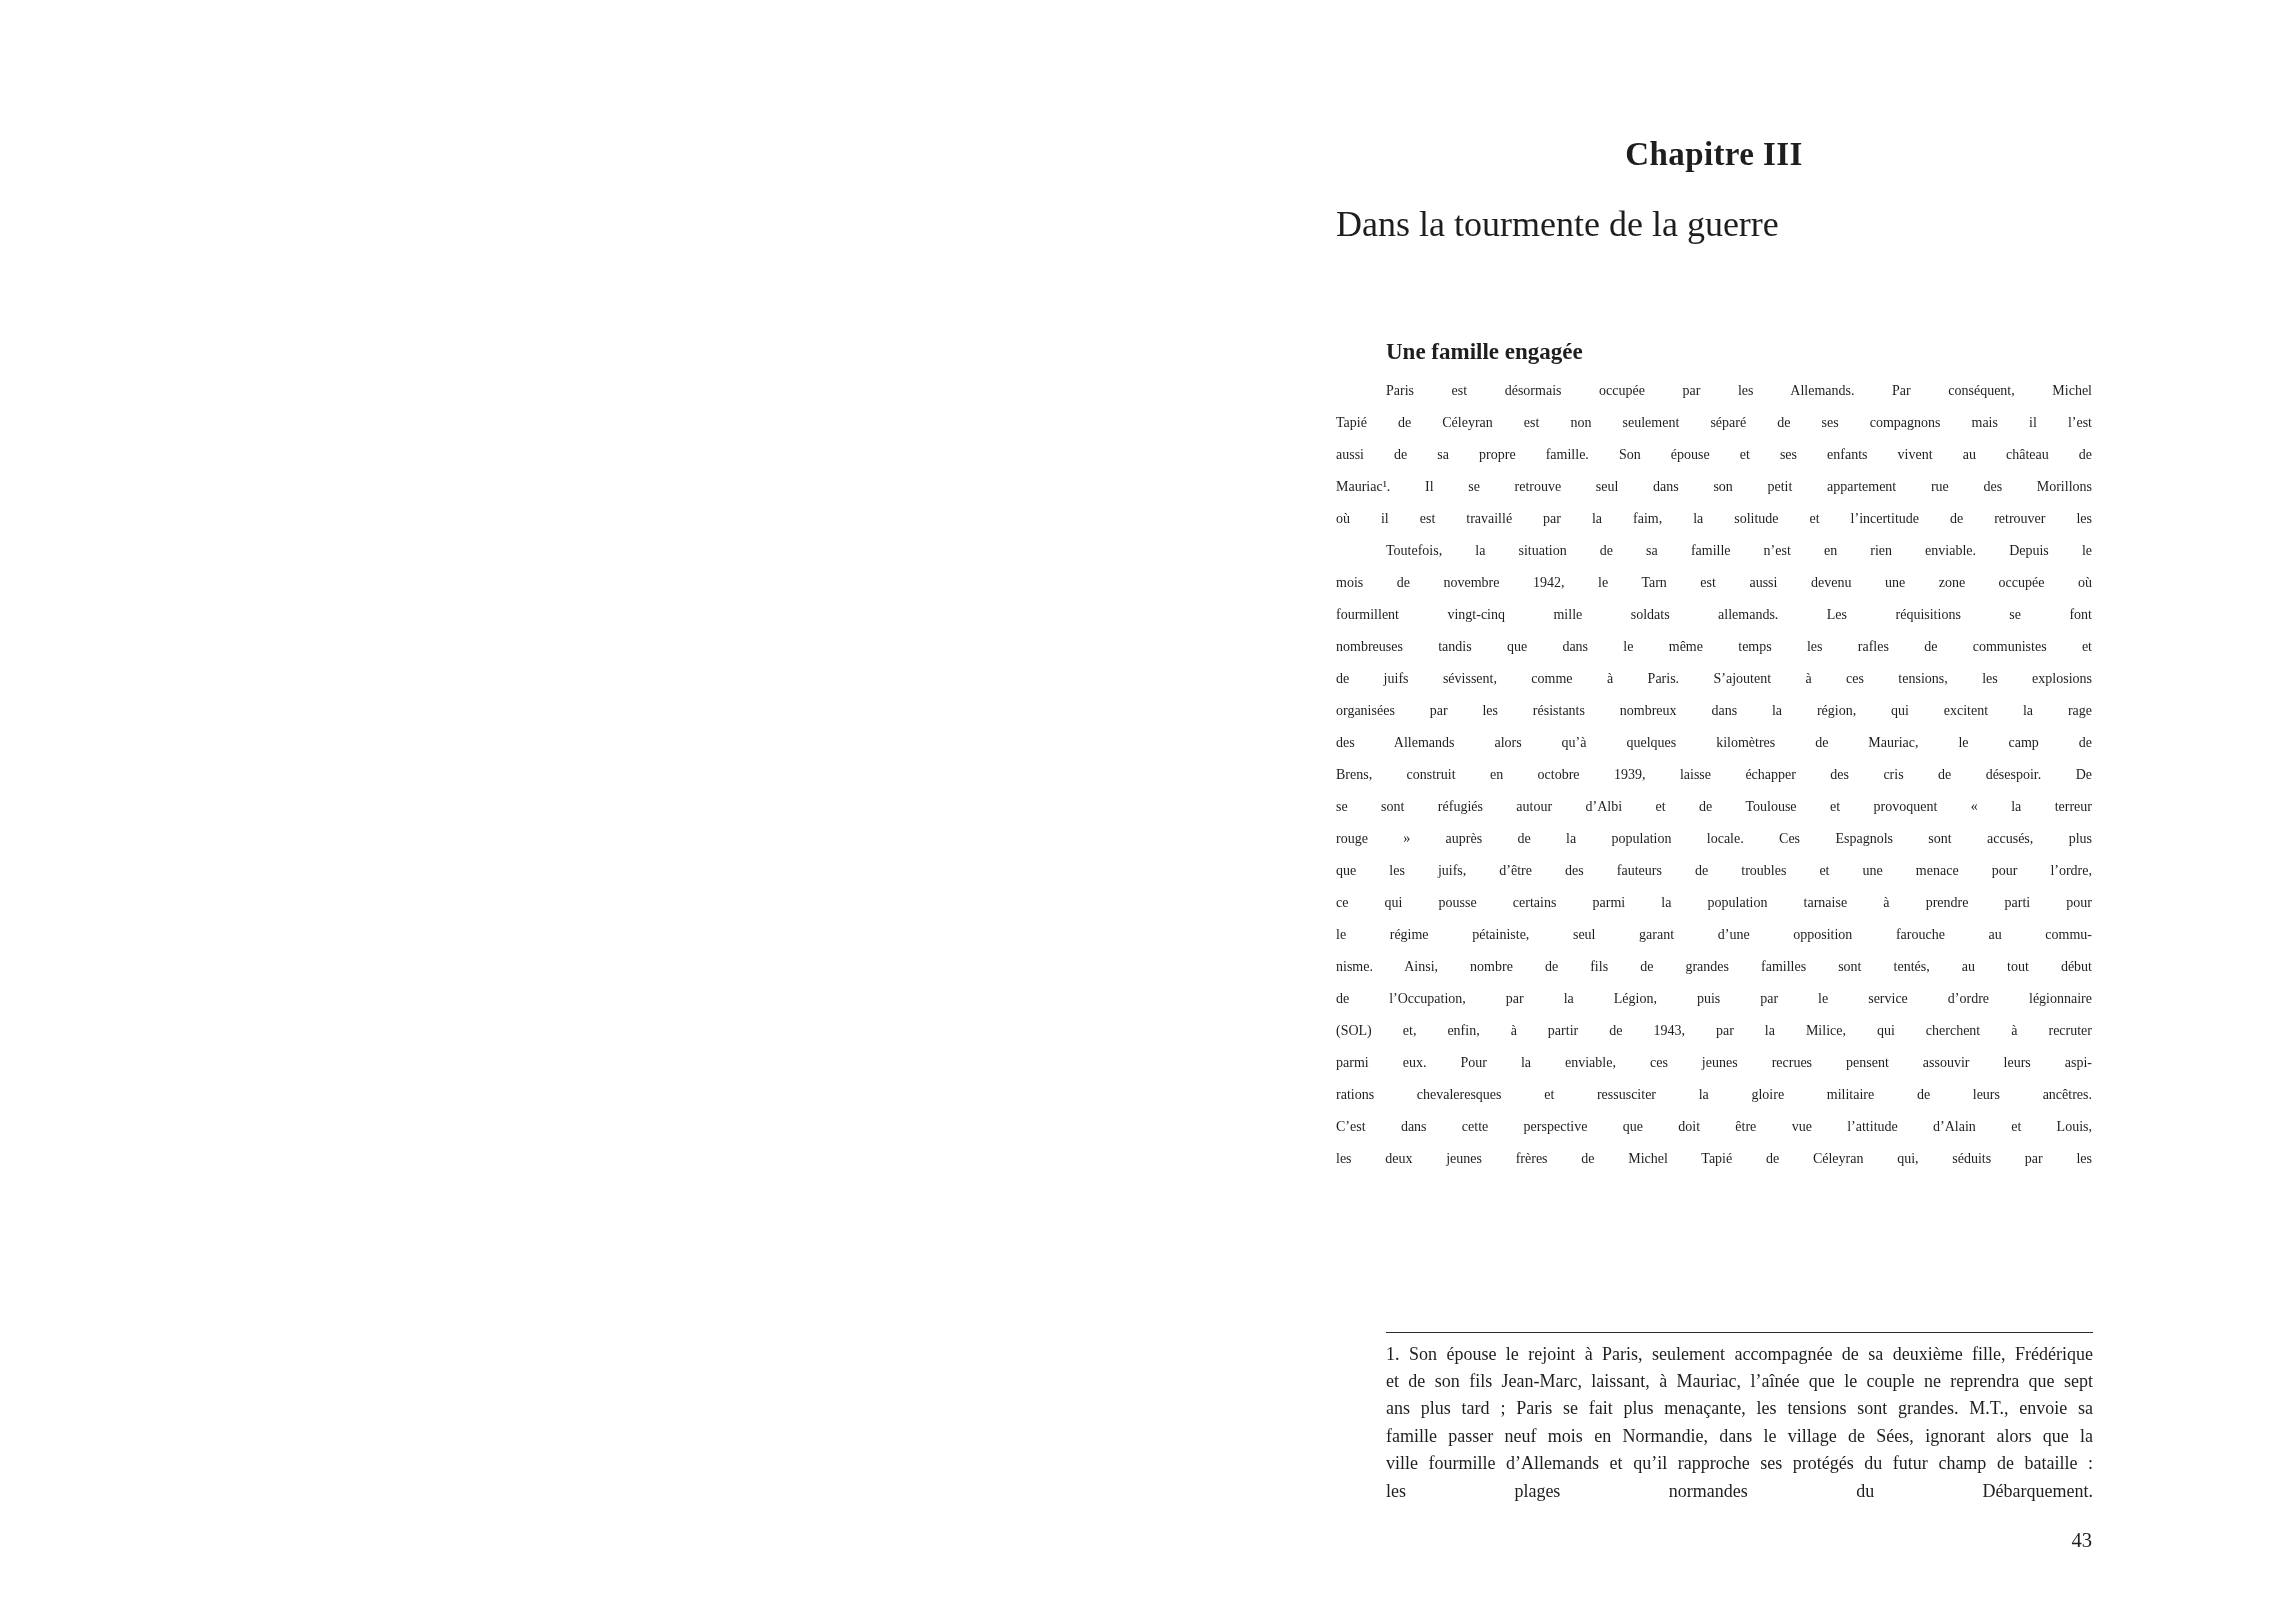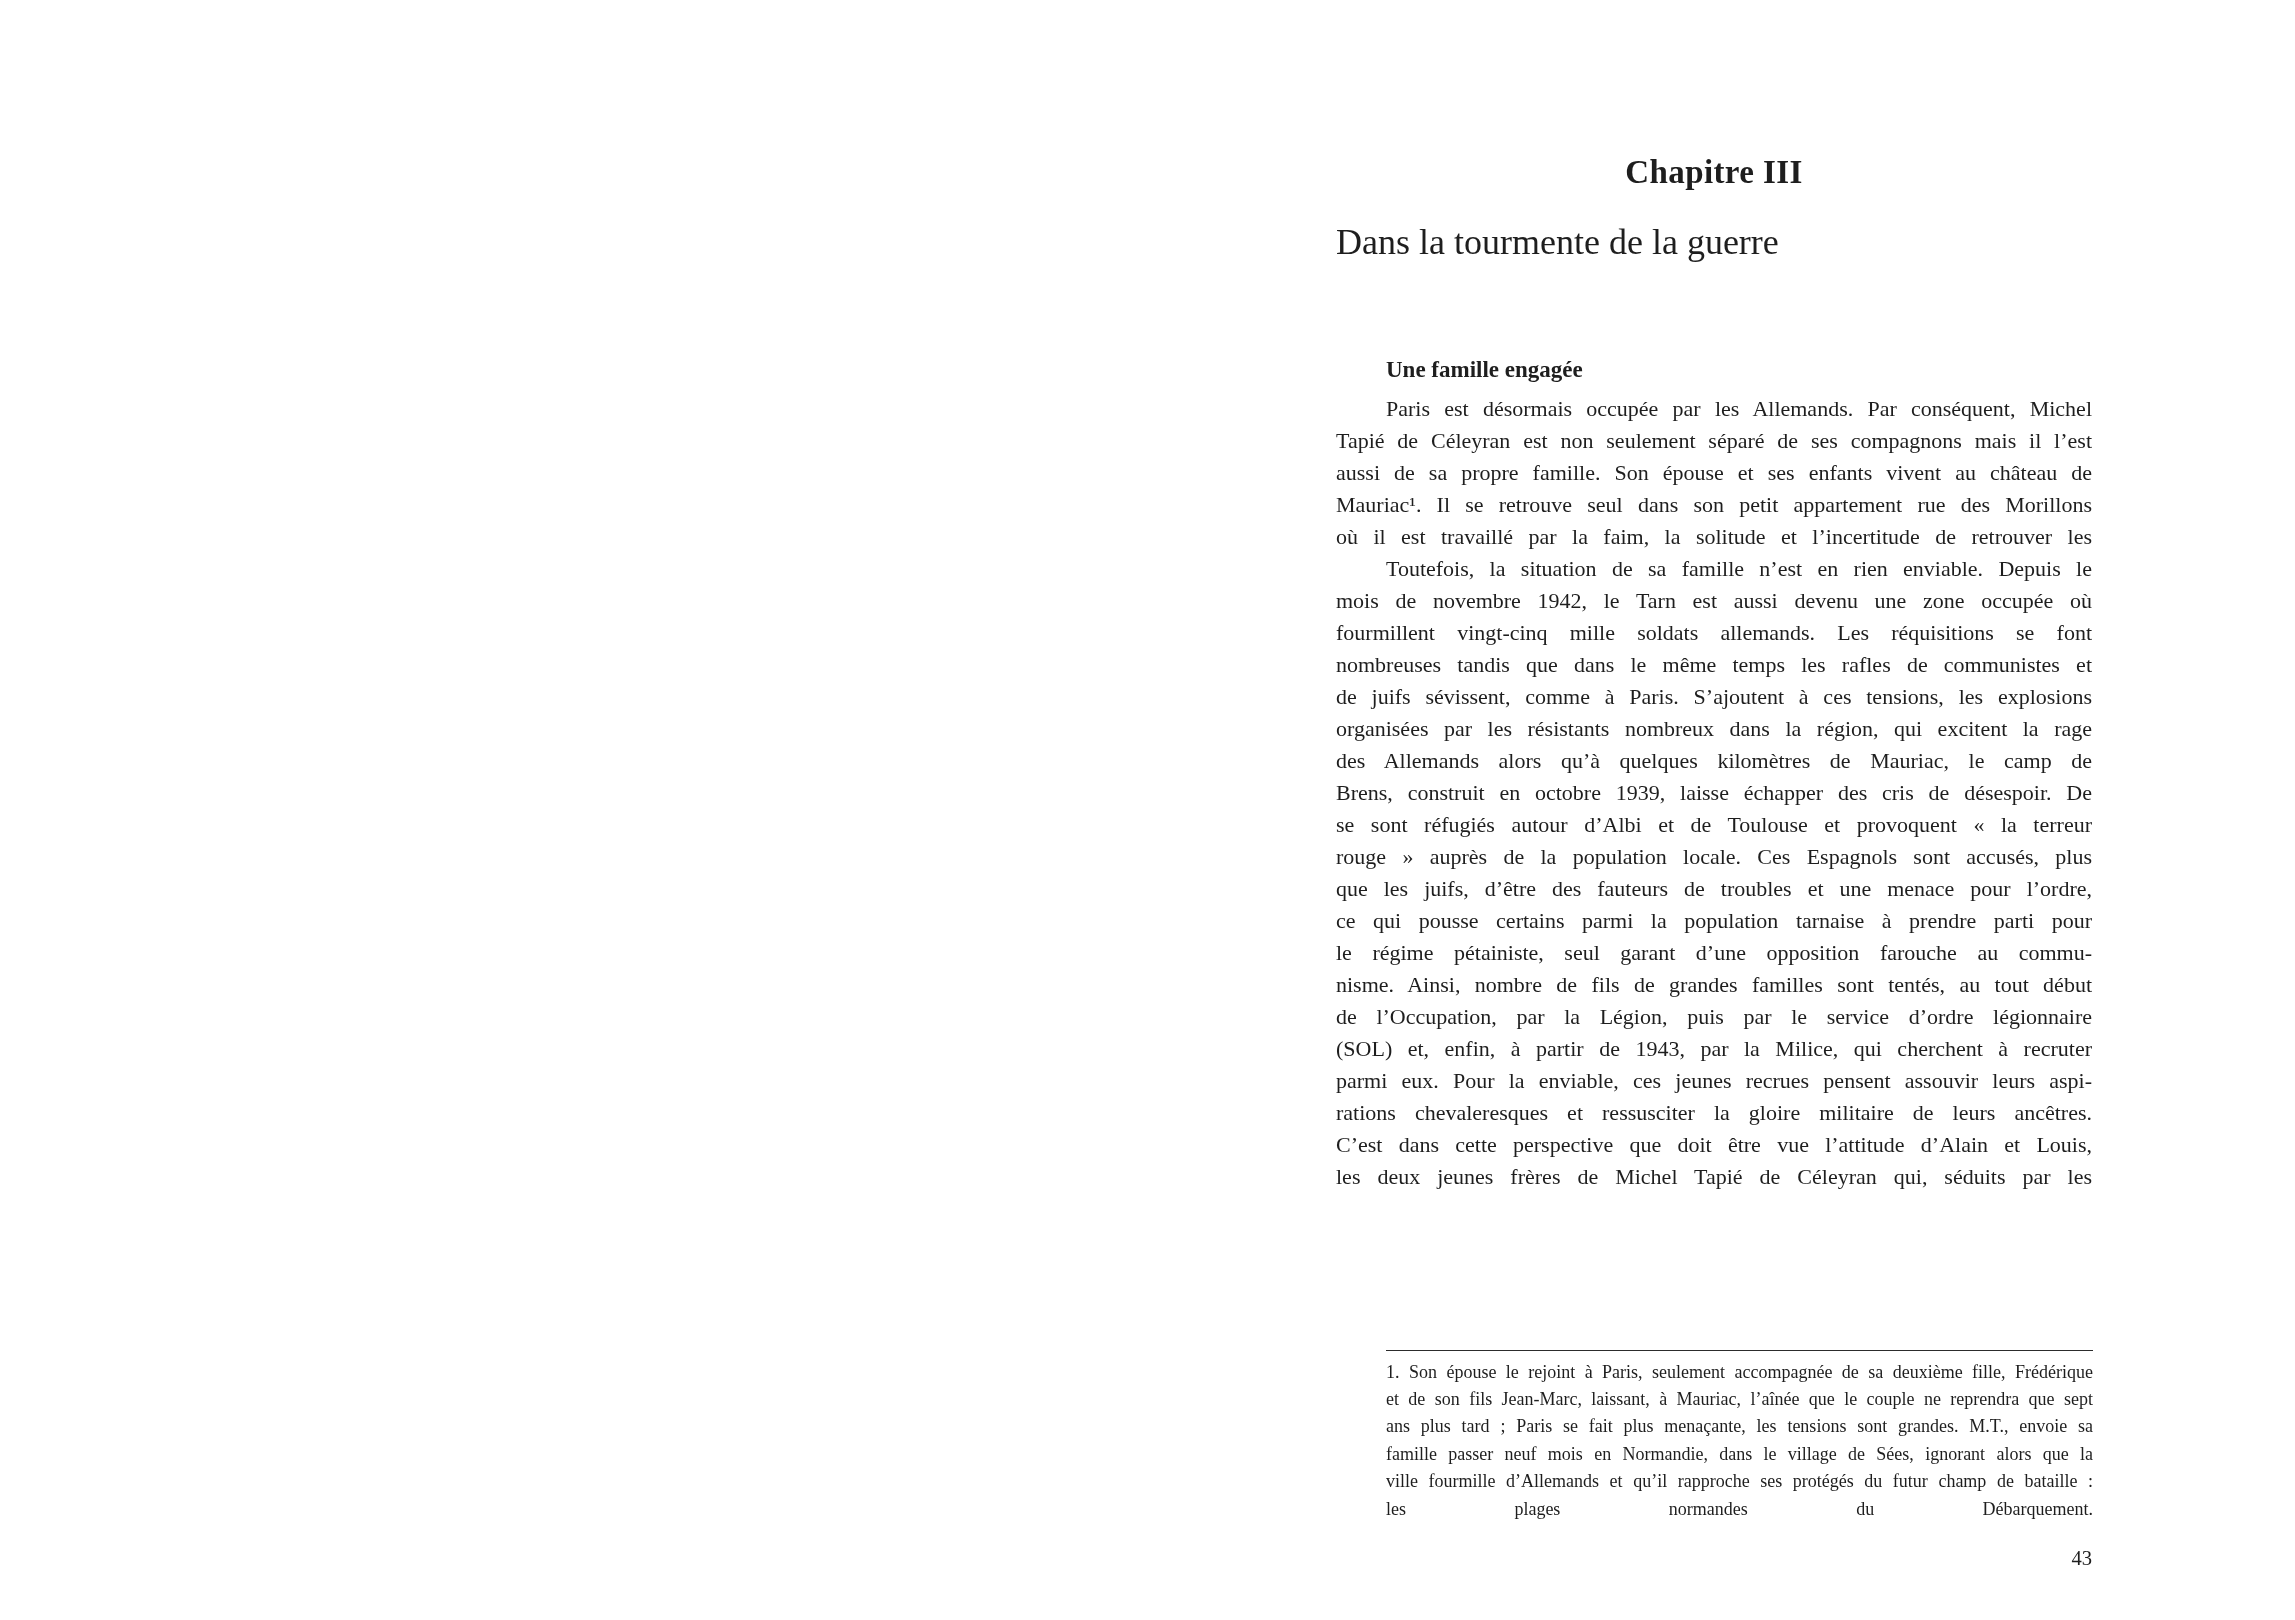--- a/index.html
+++ b/index.html
@@ -11,21 +11,21 @@
     width: 2295px;
     height: 1621px;
     position: relative;
     overflow: hidden;
     font-family: "Liberation Serif", "DejaVu Serif", serif;
     color: #1e1e1e;
   }
   .page {
     position: absolute;
     left: 1336px;
-    top: 18px;
+    top: 0;
     width: 756px;
     height: 1160px;
   }
   .chapter-title {
     position: absolute;
     top: 138px;
     left: 0;
     width: 100%;
     text-align: center;
     font-size: 33px;
@@ -54,21 +54,21 @@
     line-height: 1;
     font-weight: bold;
   }
   .body-text {
     position: absolute;
     top: 375px;
     left: 0;
     width: 756px;
   }
   .body-text .line {
-    font-size: 22px;
+    font-size: 14px;
     line-height: 32px;
     height: 32px;
     text-align: justify;
     text-align-last: justify;
     text-justify: inter-word;
     white-space: normal;
     overflow: visible;
   }
   .body-text .line.indent {
     text-indent: 50px;

